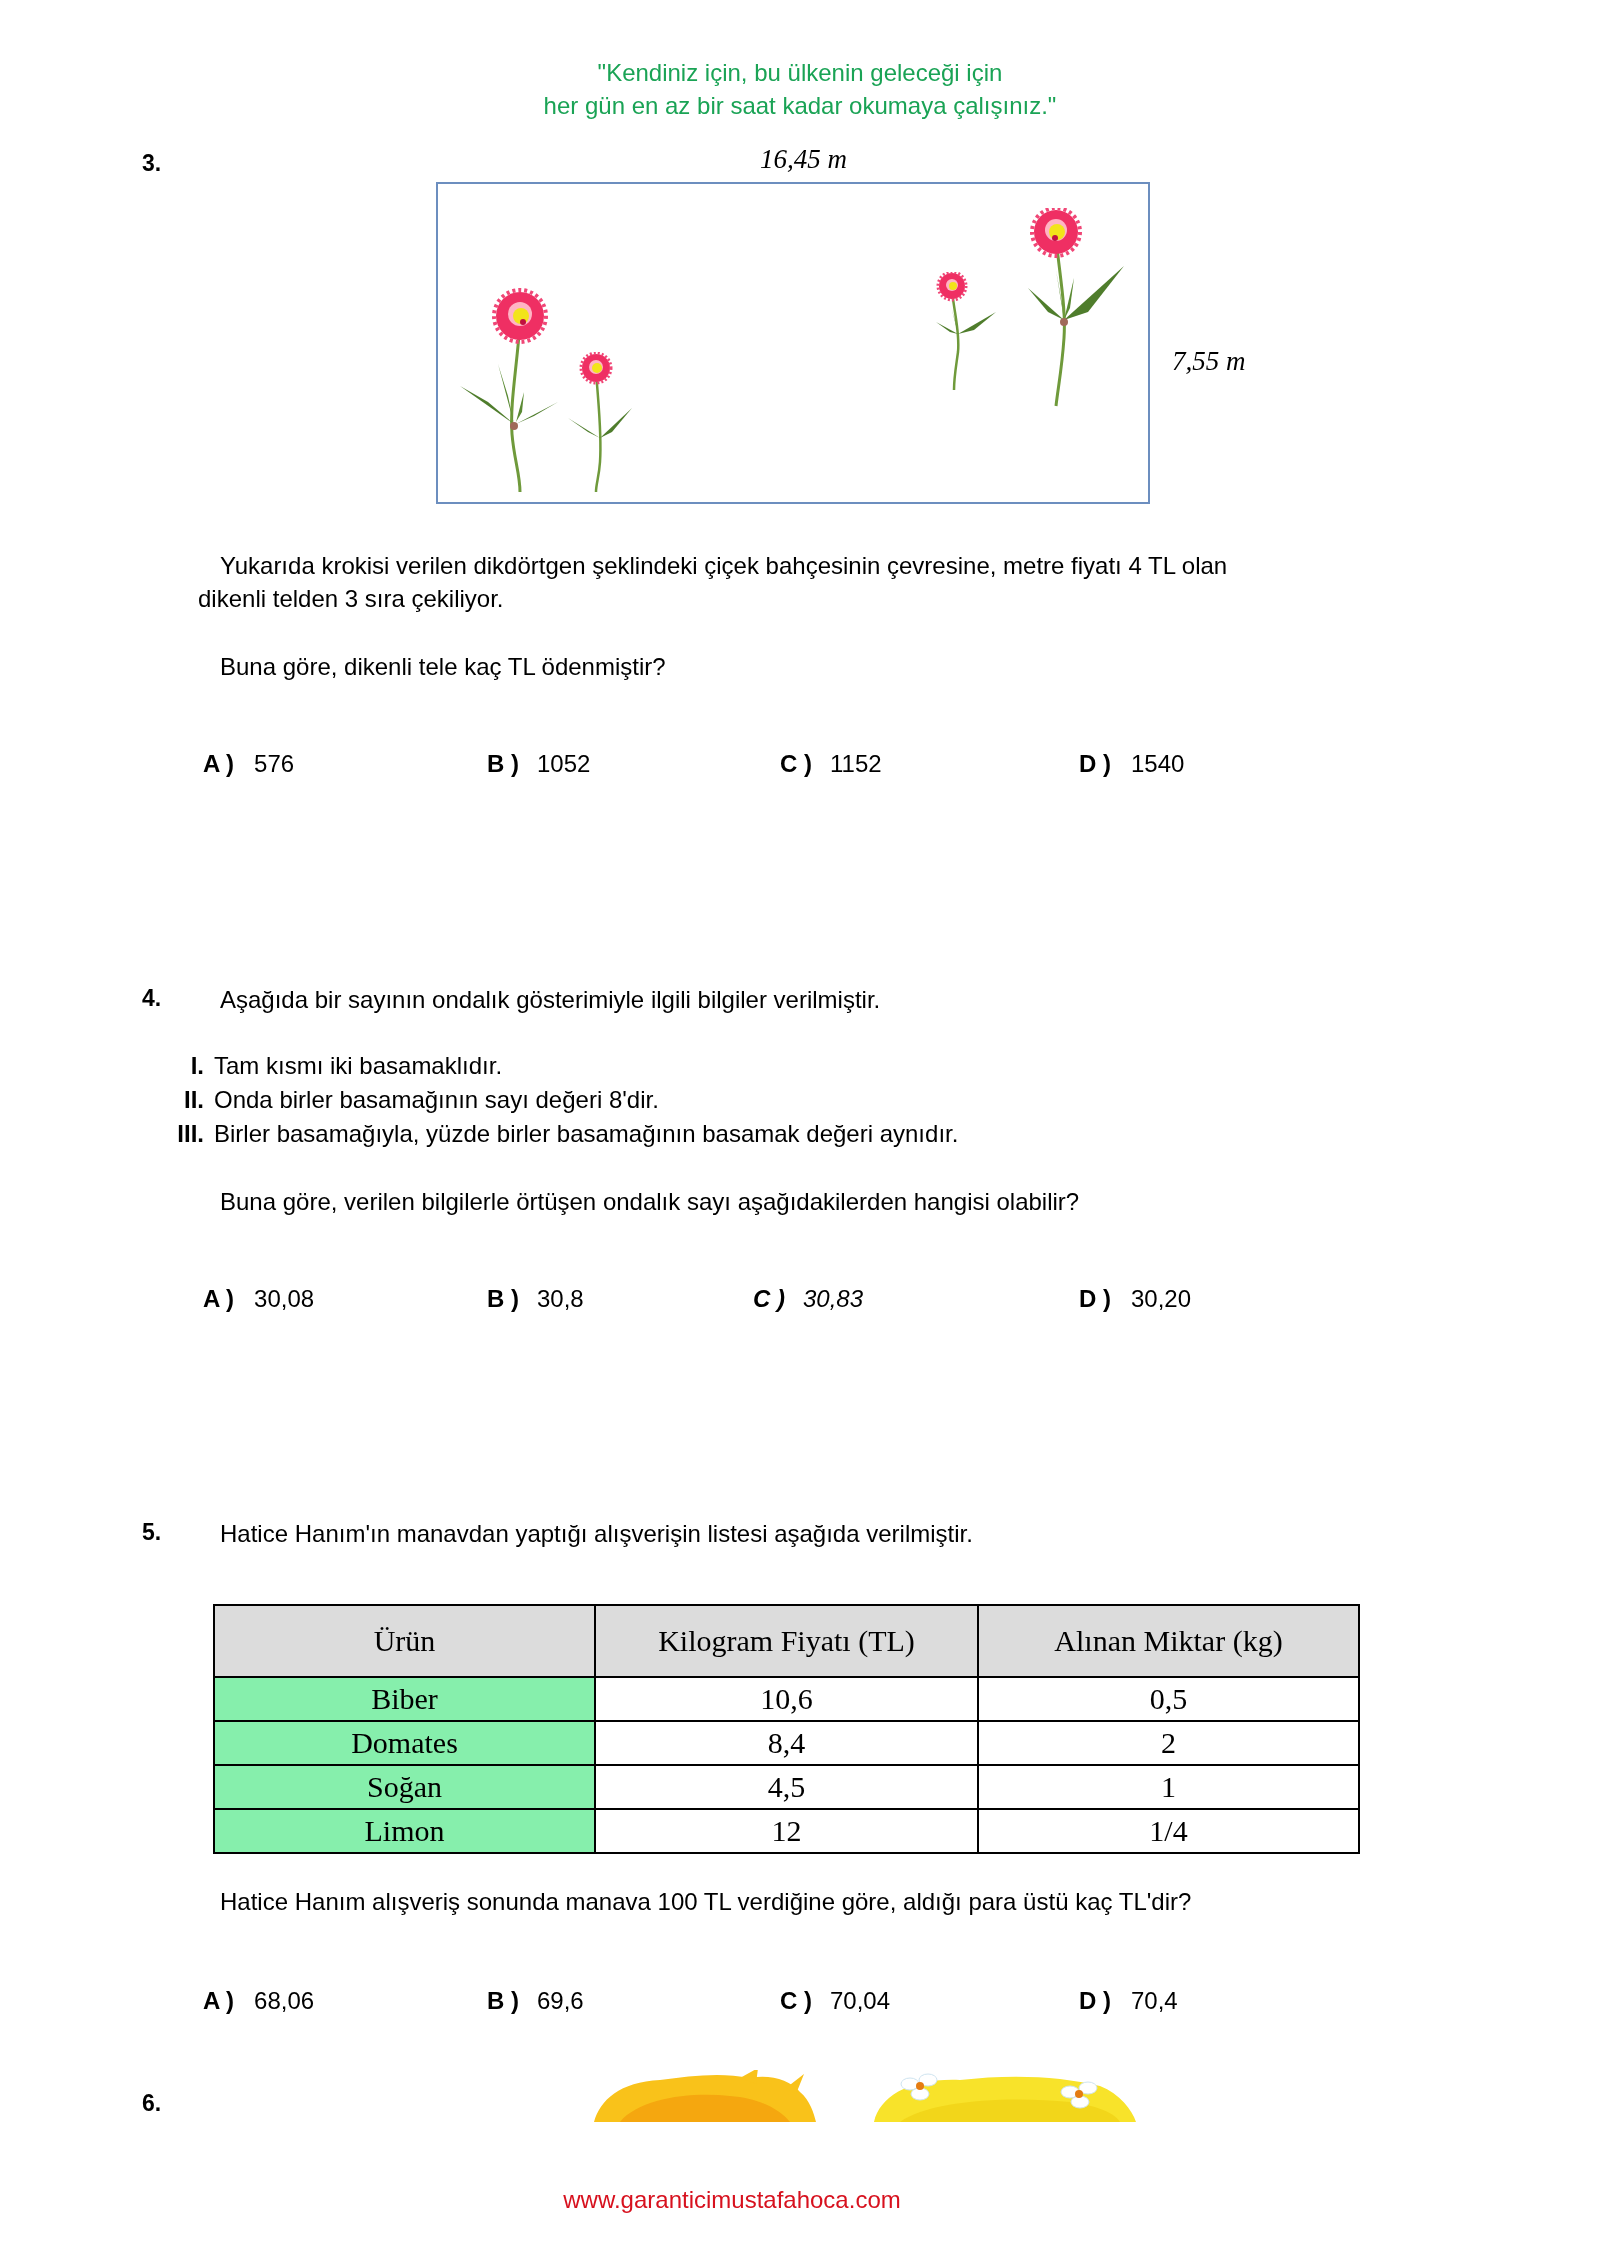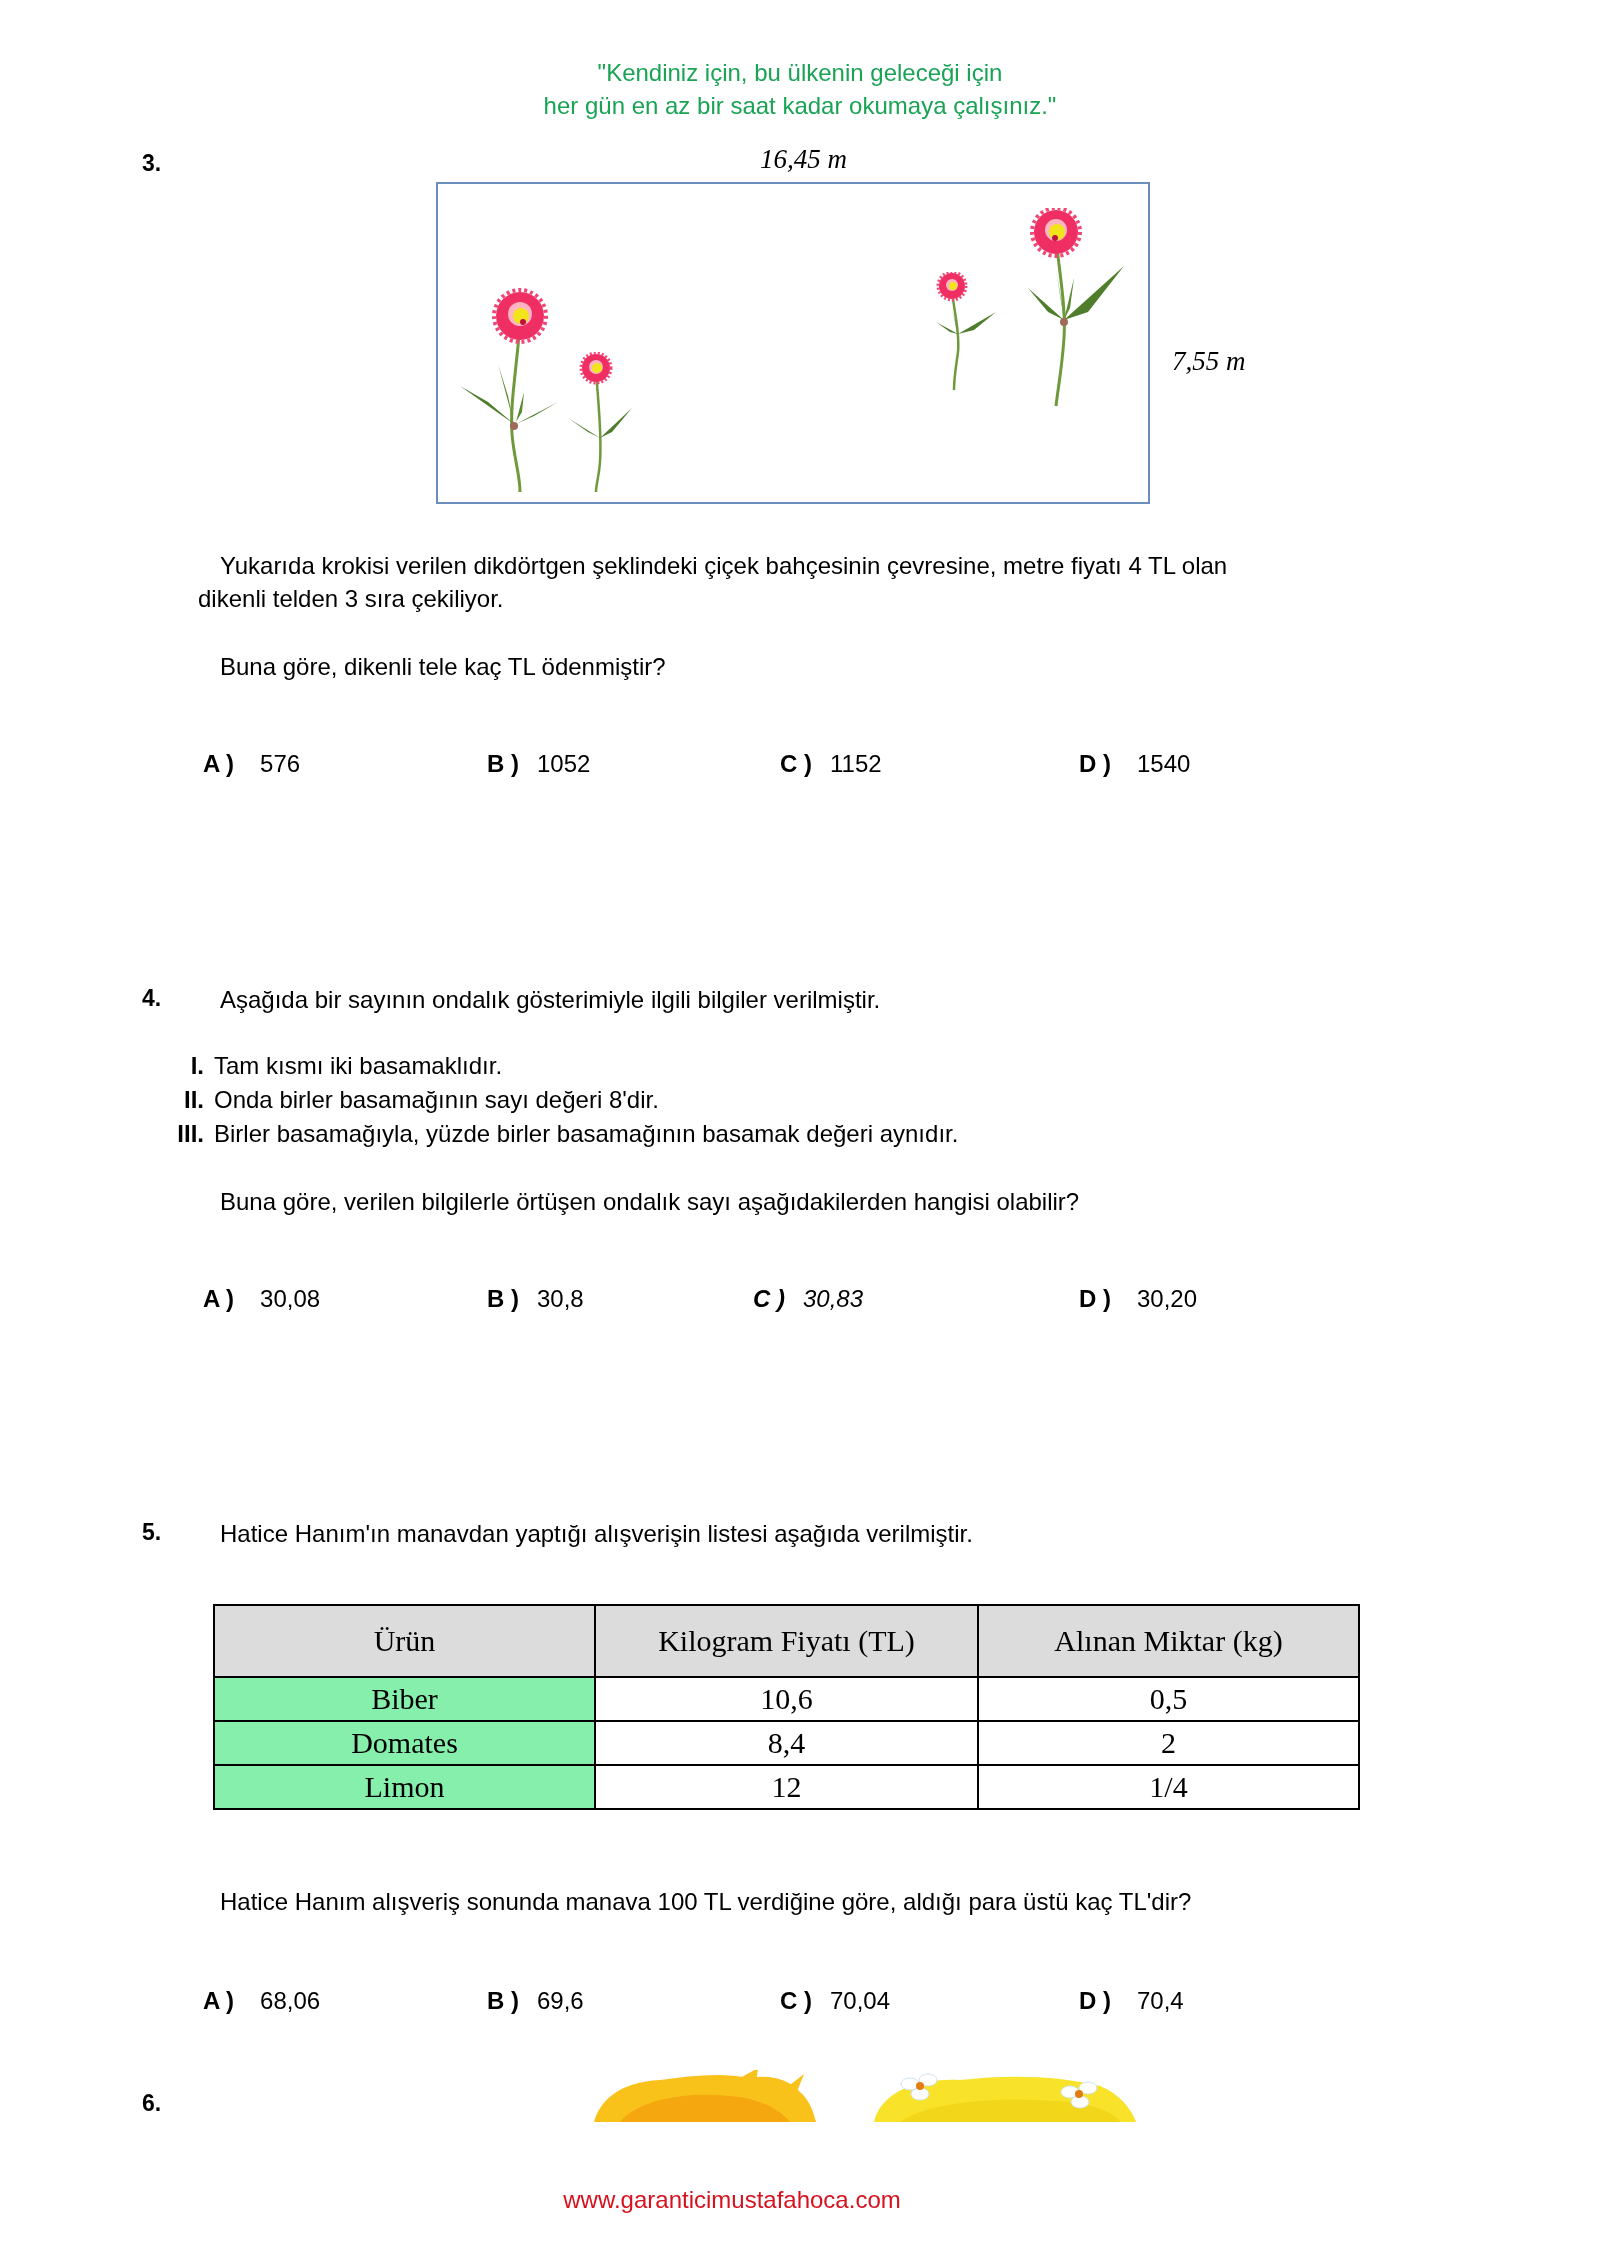--- a/index.html
+++ b/index.html
@@ -14,21 +14,21 @@
 
     .dim { position: absolute; font-family: "Liberation Serif", serif; font-style: italic; font-size: 27px; }
 
     .garden { position: absolute; left: 436px; top: 182px; width: 714px; height: 322px;
               border: 2px solid #6c8ebf; background: #fff; }
     .flower { position: absolute; }
 
     .opts { position: absolute; left: 203px; width: 1100px; height: 34px; font-size: 24px; }
     .opt { position: absolute; top: 0; white-space: nowrap; }
     .opt .l { font-weight: bold; }
-    .opt .v { margin-left: 26px; }
+    .opt .v { margin-left: 20px; }
 
     .roman { position: absolute; font-size: 24px; line-height: 34px; }
     .roman .r { display: inline-block; width: 44px; text-align: right; font-weight: bold; margin-right: 10px; }
 
     table.shop { position: absolute; left: 213px; top: 1604px; width: 1147px; border-collapse: collapse;
                  font-family: "Liberation Serif", serif; font-size: 30px; }
     table.shop th, table.shop td { border: 2px solid #000; text-align: center; font-weight: normal; }
     table.shop th { background: #dcdcdc; height: 72px; }
     table.shop td { height: 44px; line-height: 40px; }
     table.shop td.name { background: #86efac; }
@@ -147,20 +147,25 @@
       <td class="name">Biber</td>
       <td>10,6</td>
       <td>0,5</td>
     </tr>
     <tr>
       <td class="name">Domates</td>
       <td>8,4</td>
       <td>2</td>
     </tr>
     <tr>
+      <td class="name">Soğan</td>
+      <td>4,5</td>
+      <td>1</td>
+    </tr>
+    <tr>
       <td class="name">Limon</td>
       <td>12</td>
       <td>1/4</td>
     </tr>
   </tbody>
 </table>
 
 <div class="text" style="left:220px; top:1885px;">Hatice Hanım alışveriş sonunda manava 100 TL verdiğine göre, aldığı para üstü kaç TL'dir?</div>
 
 <div class="opts" style="top:1987px;">

